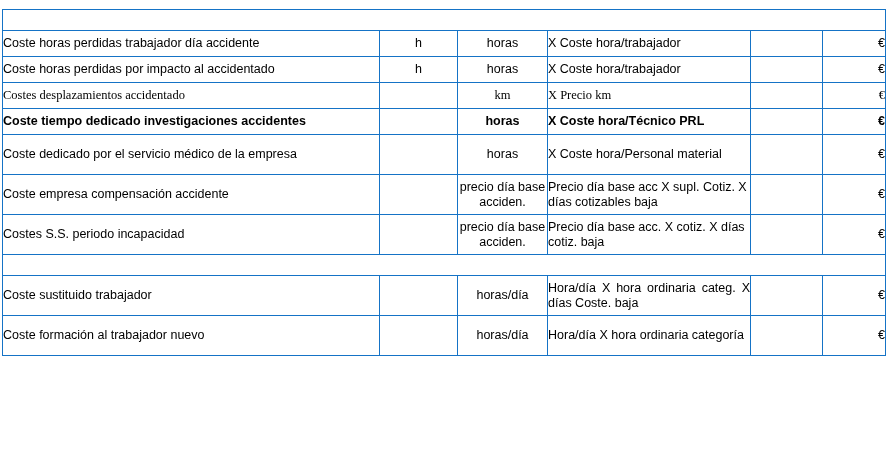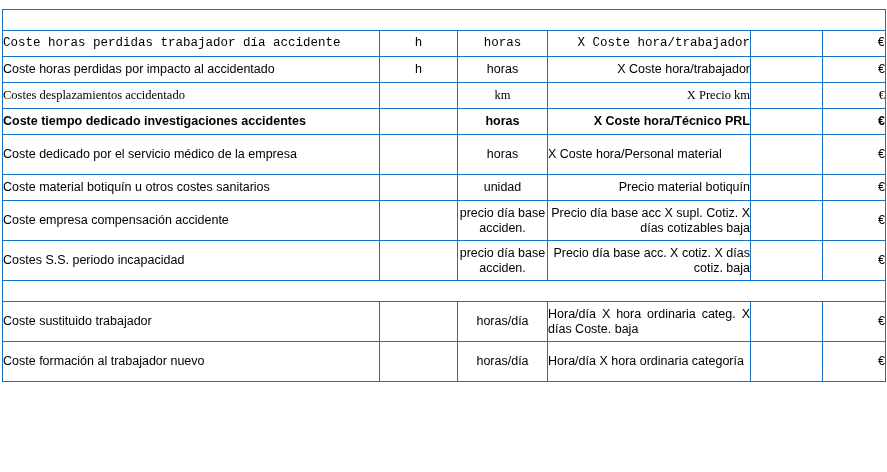--- a/index.html
+++ b/index.html
@@ -54,21 +54,21 @@
   }
   .cell-concept {
     padding: 5px 6px 5px 7px;
     text-align: left;
   }
   .cell-center {
     text-align: center;
     padding: 5px 3px;
   }
   .cell-formula {
-    text-align: right;
+    text-align: left;
     padding: 5px 6px 5px 6px;
   }
   .cell-formula.justify {
     text-align: justify;
     text-align-last: left;
   }
   .cell-value {
     text-align: center;
   }
   .cell-currency {
@@ -92,21 +92,21 @@
       <col class="c-formula">
       <col class="c-value">
       <col class="c-currency">
     </colgroup>
     <tbody>
 
       <tr class="section-head">
         <td colspan="6">Costes del trabajador / trabajadores</td>
       </tr>
 
-      <tr style="height:26px;font-family:Liberation Mono, monospace;">
+      <tr style="height:26px;">
         <td class="cell-concept">Coste horas perdidas trabajador día accidente</td>
         <td class="cell-center">h</td>
         <td class="cell-center">horas</td>
         <td class="cell-formula">X Coste hora/trabajador</td>
         <td class="cell-value"></td>
         <td class="cell-currency">€</td>
       </tr>
 
       <tr style="height:26px;">
         <td class="cell-concept">Coste horas perdidas por impacto al accidentado</td>
@@ -137,28 +137,20 @@
 
       <tr class="r-tall" style="height:40px;">
         <td class="cell-concept">Coste dedicado por el servicio médico de la empresa</td>
         <td class="cell-center"></td>
         <td class="cell-center">horas</td>
         <td class="cell-formula justify">X Coste hora/Personal material</td>
         <td class="cell-value"></td>
         <td class="cell-currency">€</td>
       </tr>
 
-      <tr style="height:26px;">
-        <td class="cell-concept">Coste material botiquín u otros costes sanitarios</td>
-        <td class="cell-center"></td>
-        <td class="cell-center">unidad</td>
-        <td class="cell-formula">Precio material botiquín</td>
-        <td class="cell-value"></td>
-        <td class="cell-currency">€</td>
-      </tr>
 
       <tr class="r-tall" style="height:40px;">
         <td class="cell-concept">Coste empresa compensación accidente</td>
         <td class="cell-center"></td>
         <td class="cell-center">precio día base acciden.</td>
         <td class="cell-formula">Precio día base acc X supl. Cotiz. X días cotizables baja</td>
         <td class="cell-value"></td>
         <td class="cell-currency">€</td>
       </tr>
 

